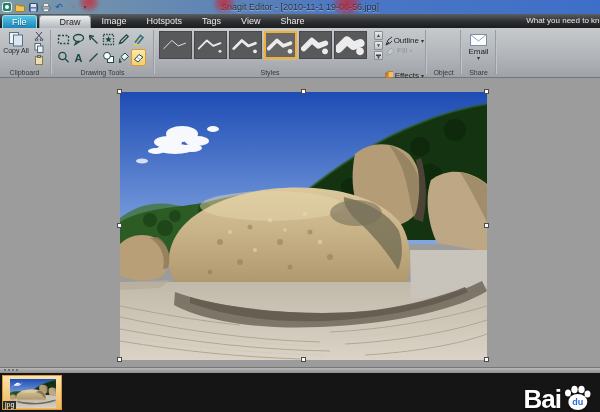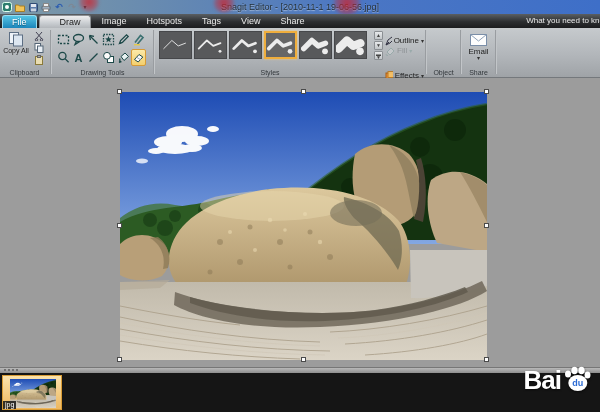--- a/index.html
+++ b/index.html
@@ -87,21 +87,21 @@
   .splitter .dots i{width:2px;height:2px;background:#5c5c5c;border-radius:50%;}
   .tray{position:absolute;left:0;top:373px;width:600px;height:39px;background:#151515;}
   .thumb{position:absolute;left:2px;top:2px;width:60px;height:35px;
     background:linear-gradient(#fbe3ad,#eeb75e);border:1px solid #d99c35;}
   .thumb .pic{position:absolute;left:7px;top:3px;width:46px;height:29px;overflow:hidden;}
   .thumb .pic svg{width:100%;height:100%;display:block;}
   .thumb .ext{position:absolute;left:0px;bottom:0px;background:rgba(20,20,20,.85);
     color:#fff;font-size:7px;line-height:8px;padding:0 2px;}
 
   
-  .wm{position:absolute;right:8px;bottom:20px;text-align:center;pointer-events:none;}
+  .wm{position:absolute;right:8px;bottom:1px;text-align:center;pointer-events:none;}
   .wm-row1{display:flex;align-items:flex-end;justify-content:flex-end;gap:1px;}
   .wm-bai{font-size:26px;font-weight:bold;color:#fff;line-height:24px;
     text-shadow:0 1px 2px rgba(0,0,0,.65);letter-spacing:-1px;}
   .wm-cn{font-size:22px;font-weight:bold;color:#ededed;line-height:24px;
     text-shadow:0 0 1px #777,0 2px 2px rgba(0,0,0,.6),0 0 3px #444;}
   .wm-url{font-size:15px;font-weight:bold;color:#f5f5f5;line-height:18px;
     text-shadow:0 1px 2px rgba(0,0,0,.7);}
 </style>
 </head>
 <body>

